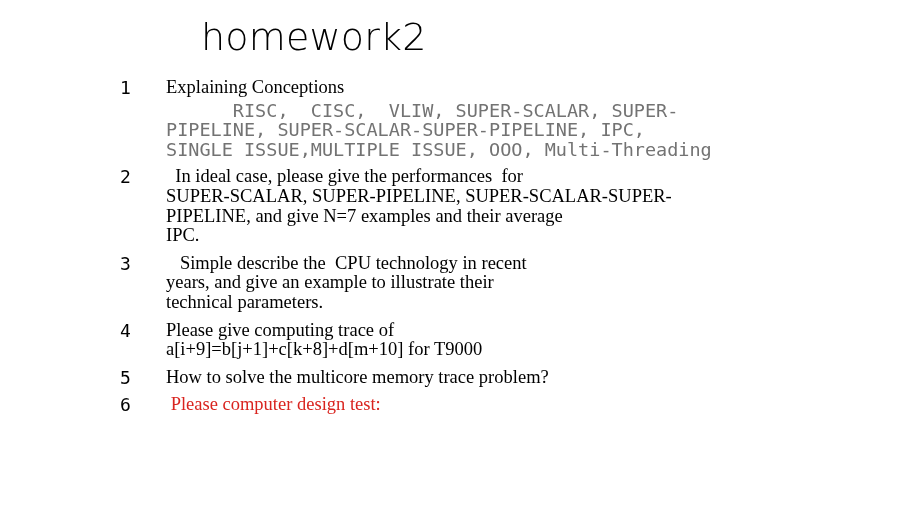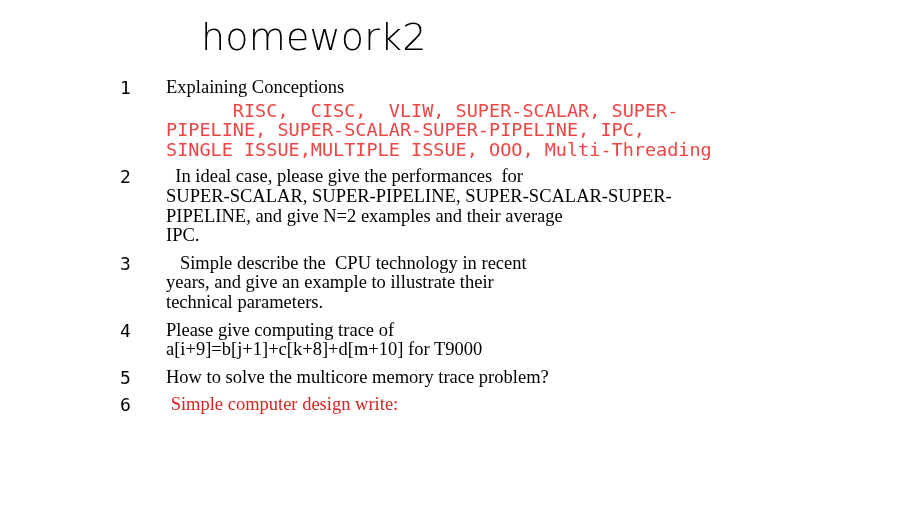--- a/index.html
+++ b/index.html
@@ -77,21 +77,21 @@
     font-family: Liberation Serif, serif;
   }
 
   .body.red { color: #d9241f; }
 
   .subpara {
     margin: 0;
     padding: 0 0 0 166px;
     font-size: 18.5px;
     line-height: 19.6px;
-    color: #ef4444;
+    color: #737373;
     white-space: pre-wrap;
     letter-spacing: 0px;
   }
   .subpara.red { color: #d9241f; }
 
   .gap-sm { height: 3px; }
 </style>
 </head>
 <body>
 
@@ -107,21 +107,21 @@
       <div class="gap-sm"></div>
       <p class="subpara">      RISC,  CISC,  VLIW, SUPER-SCALAR, SUPER-
 PIPELINE, SUPER-SCALAR-SUPER-PIPELINE, IPC,
 SINGLE ISSUE,MULTIPLE ISSUE, OOO, Multi-Threading</p>
     </div>
 
     <div class="item">
       <span class="num">2</span>
       <p class="body">  In ideal case, please give the performances  for
 SUPER-SCALAR, SUPER-PIPELINE, SUPER-SCALAR-SUPER-
-PIPELINE, and give N=2 examples and their average
+PIPELINE, and give N=7 examples and their average
 IPC.</p>
     </div>
 
     <div class="item">
       <span class="num">3</span>
       <p class="body">   Simple describe the  CPU technology in recent
 years, and give an example to illustrate their
 technical parameters.</p>
     </div>
 
@@ -131,18 +131,18 @@
 a[i+9]=b[j+1]+c[k+8]+d[m+10] for T9000</p>
     </div>
 
     <div class="item">
       <span class="num">5</span>
       <p class="body">How to solve the multicore memory trace problem?</p>
     </div>
 
     <div class="item">
       <span class="num">6</span>
-      <p class="body red"> Simple computer design write:</p>
+      <p class="body red"> Please computer design test:</p>
       <div class="gap-sm"></div>
     </div>
 
   </div>
 </div>
 
 </body></html>

